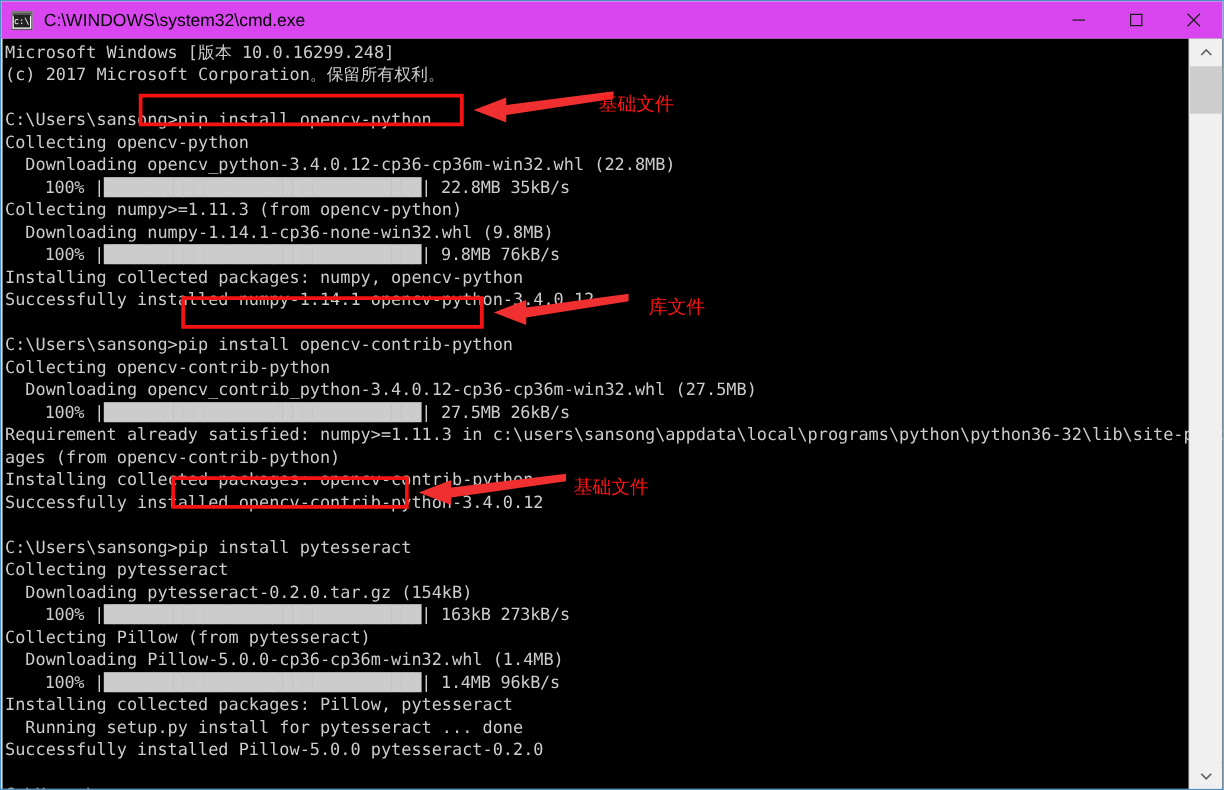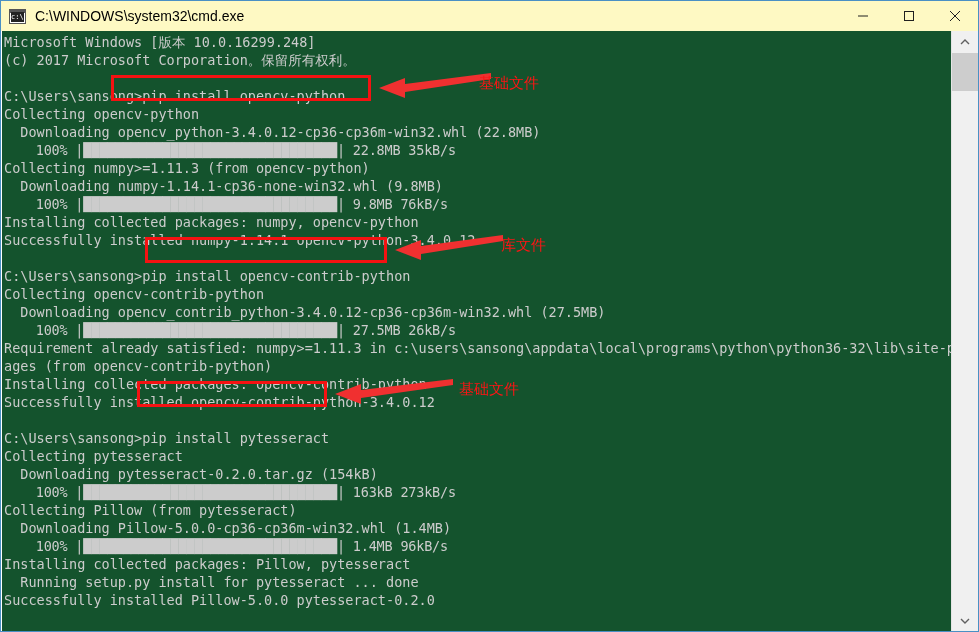--- a/index.html
+++ b/index.html
@@ -16,21 +16,21 @@
     width: 979px; height: 632px;
     box-sizing: border-box;
     border: 1px solid #4a90c4;
     background: #ffffff;
     overflow: hidden;
   }
   
   .titlebar {
     position: relative;
     height: 30px;
-    background: #fef9c3;
+    background: #d946ef;
     display: flex;
     align-items: center;
     box-sizing: border-box;
   }
   .title-icon {
     width: 17px; height: 15px;
     margin-left: 8px;
     background: #ffffff;
     border: 1px solid #555;
     box-sizing: border-box;
@@ -76,21 +76,21 @@
     justify-content: center;
     background: transparent;
   }
   .win-btn svg { display: block; }
   
   .console-wrap {
     position: absolute;
     left: 1px; top: 30px;
     width: 977px;
     height: 601px;
-    background: #14532d;
+    background: #000000;
     overflow: hidden;
   }
   .console {
     position: absolute;
     left: 0; top: 2px;
     width: 950px;
     padding-left: 2px;
     box-sizing: border-box;
     font-family: "DejaVu Sans Mono", "Liberation Mono", monospace;
     font-size: 13.5px;
@@ -212,21 +212,21 @@
     <div class="anno-box" style="left:110px; top:74px; width:260px; height:26px;"></div>
     <svg style="position:absolute; left:378px; top:72px;" width="112" height="30">
       <polygon points="0,15 26,5 26,11 112,0 112,6 26,19 26,25" fill="#f03030"></polygon>
     </svg>
     <div class="anno-label" style="left:478px; top:73px;">基础文件</div>
 
     <div class="anno-box" style="left:144px; top:236px; width:242px; height:26px;"></div>
     <svg style="position:absolute; left:394px; top:234px;" width="108" height="30">
       <polygon points="0,15 26,5 26,11 108,0 108,6 26,19 26,25" fill="#f03030"></polygon>
     </svg>
-    <div class="anno-label" style="left:500px; top:235px;">库文件</div>
+    <div class="anno-label" style="left:518px; top:235px;">库文件</div>
 
     <div class="anno-box" style="left:136px; top:380px; width:190px; height:26px;"></div>
     <svg style="position:absolute; left:334px; top:378px;" width="118" height="30">
       <polygon points="0,15 26,5 26,11 118,0 118,6 26,19 26,25" fill="#f03030"></polygon>
     </svg>
     <div class="anno-label" style="left:458px; top:379px;">基础文件</div>
 
   </div>
 </div>
 

